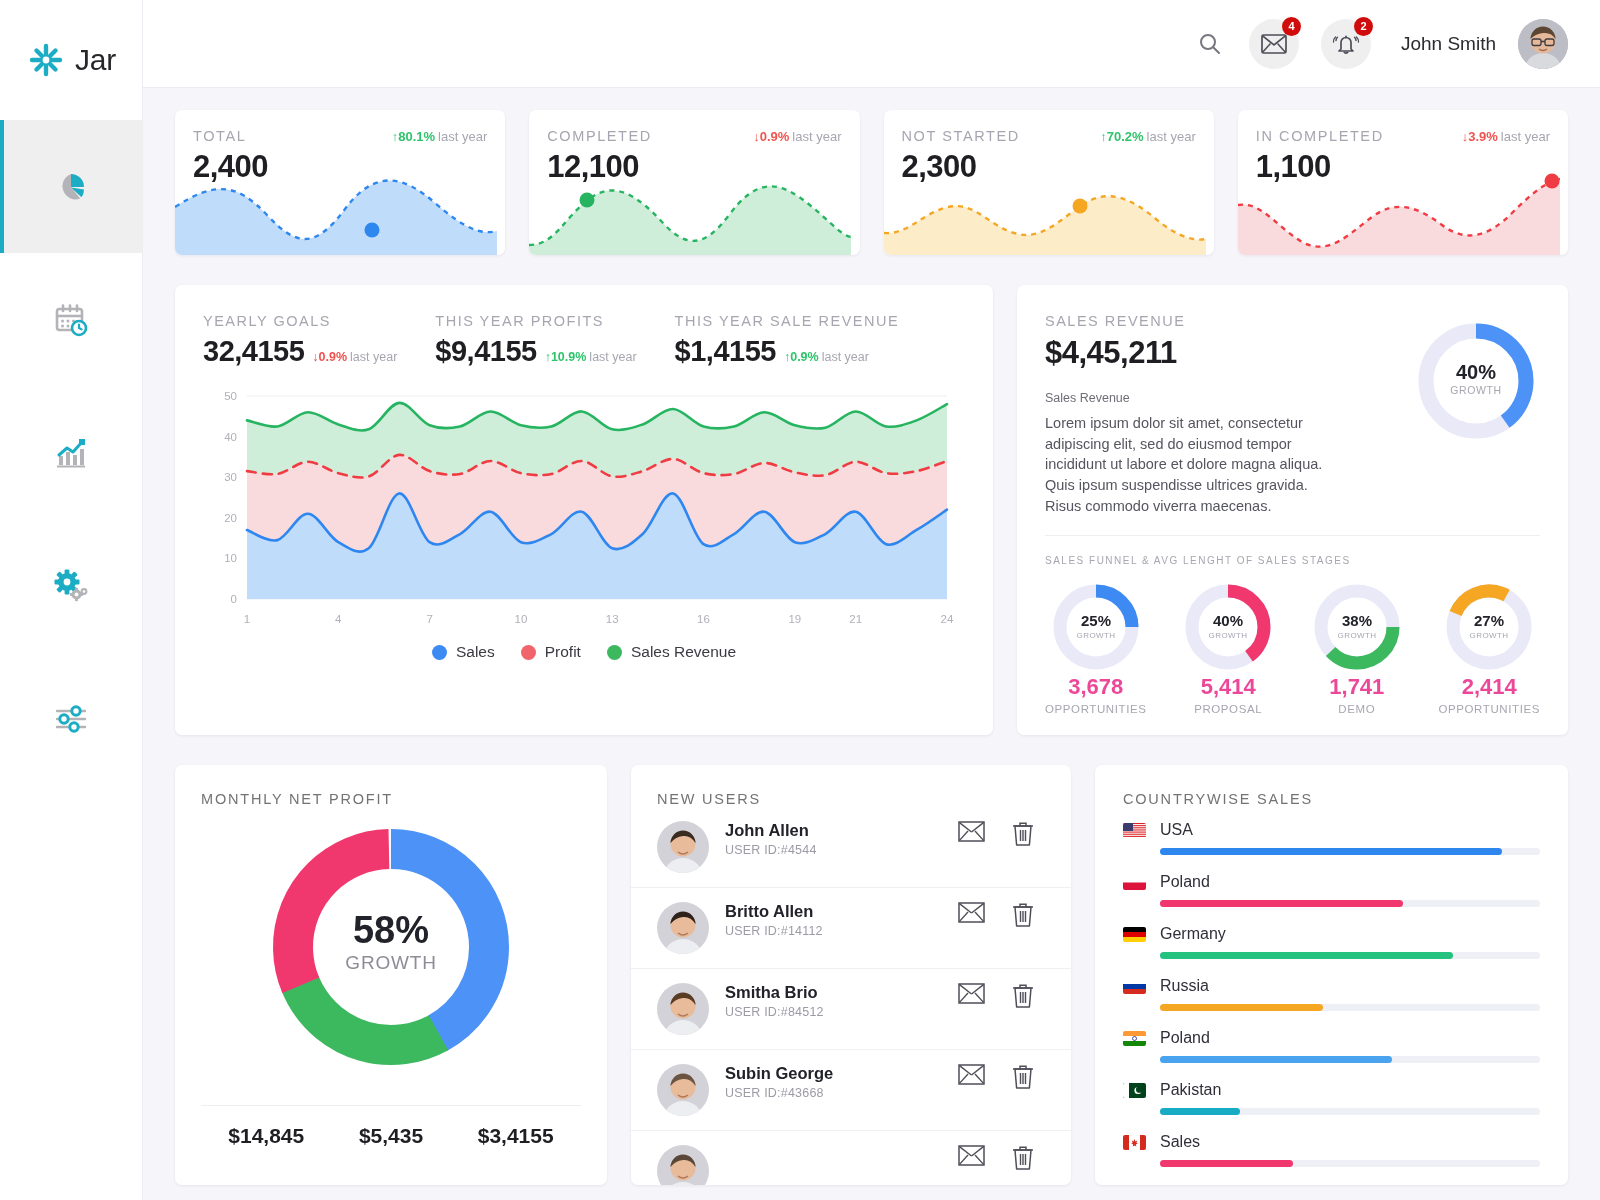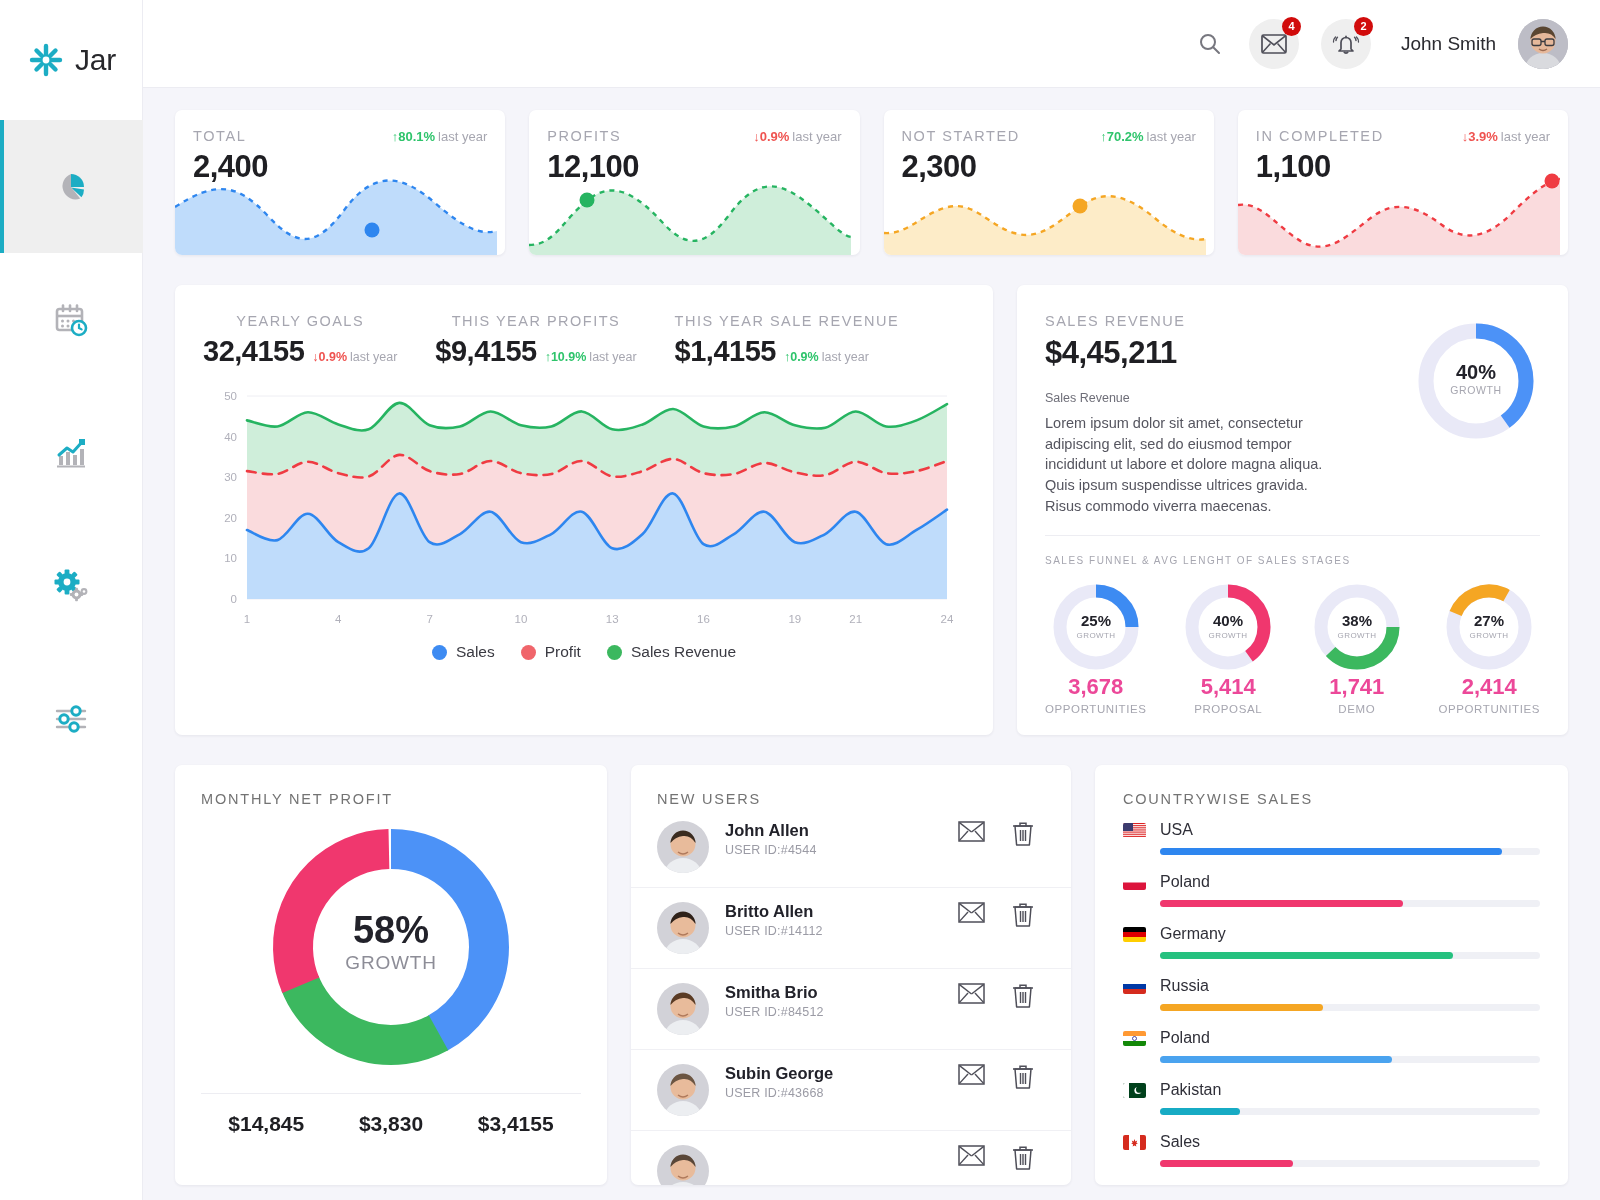--- a/index.html
+++ b/index.html
@@ -93,21 +93,21 @@
   .down { color: #ef5350; }
   .kpi-value { font-size: 31px; font-weight: 700; color: #1f1f23; margin-top: 5px; letter-spacing: -.5px; }
   .kpi-spark { position: absolute; left: 0; right: 0; bottom: 0; height: 82px; }
 
   
   .mid-row { display: flex; gap: 24px; margin-bottom: 30px; }
   .card {
     background: #fff; border-radius: 7px; box-shadow: 0 1px 3px rgba(30,30,60,.07);
   }
   .chart-card { flex: 0 0 818px; height: 450px; padding: 28px 28px 14px 28px; }
-  .stat-row { display: flex; gap: 0; text-align: center; }
+  .stat-row { display: flex; gap: 0; }
   .stat-block { flex: 0 0 auto; margin-right: 38px; }
   .stat-label { font-size: 14.5px; letter-spacing: 1.5px; color: #a6a6b0; font-weight: 500; }
   .stat-line { display: flex; align-items: baseline; gap: 8px; margin-top: 6px; }
   .stat-value { font-size: 29px; font-weight: 700; color: #1f1f23; letter-spacing: -.5px; }
   .stat-delta { font-size: 12.5px; }
   .stat-delta .last { color: #a6a6b0; margin-left: 3px; }
 
   .chart-area { margin-top: 18px; }
   .legend { display: flex; align-items: center; justify-content: center; gap: 26px; margin-top: 8px; }
   .legend-item { display: flex; align-items: center; gap: 9px; cursor: pointer; }
@@ -128,21 +128,21 @@
   .funnel-num { font-size: 22px; font-weight: 700; color: #ec4899; }
   .funnel-cap { font-size: 11.5px; letter-spacing: .6px; color: #a6a6b0; margin-top: 3px; }
 
   
   .bottom-row { display: flex; gap: 24px; }
   .profit-card { flex: 0 0 432px; height: 420px; padding: 26px 26px 0 26px; overflow: hidden; }
   .users-card { flex: 0 0 440px; height: 420px; padding: 26px 0 0 0; overflow: hidden; }
   .country-card { flex: 1; height: 420px; padding: 26px 28px 0 28px; overflow: hidden; }
   .sec-title { font-size: 14.5px; letter-spacing: 1.8px; color: #737373; font-weight: 500; }
   .profit-donut-wrap { display: flex; justify-content: center; align-items: flex-start; margin-top: 14px; }
-  .profit-foot { border-top: 1px solid #ededf2; margin-top: 20px; padding-top: 18px; display: flex; justify-content: space-around; }
+  .profit-foot { border-top: 1px solid #ededf2; margin-top: 32px; padding-top: 18px; display: flex; justify-content: space-around; }
   .profit-foot-val { font-size: 21px; font-weight: 700; color: #1f1f23; }
 
   .users-title { padding: 0 26px; }
   .user-row {
     display: flex; align-items: flex-start; gap: 16px;
     padding: 14px 26px; border-bottom: 1px solid #f0f0f4;
   }
   .user-av { width: 52px; height: 52px; border-radius: 50%; overflow: hidden; flex-shrink: 0; }
   .user-meta { flex: 1; }
   .user-name-r { font-size: 16.5px; font-weight: 700; color: #22222a; }
@@ -322,21 +322,21 @@
           <div class="kpi-value">2,400</div>
           <svg class="kpi-spark" viewBox="0 0 322 82" preserveAspectRatio="none">
             <path d="M0,34 C40,8 62,10 92,42 C122,74 140,76 170,36 C200,-4 228,2 260,30 C290,56 306,62 322,58 L322,82 L0,82 Z" fill="#bfdcfb"></path>
             <path d="M0,34 C40,8 62,10 92,42 C122,74 140,76 170,36 C200,-4 228,2 260,30 C290,56 306,62 322,58" fill="none" stroke="#2e86ef" stroke-width="2.4" stroke-dasharray="5 5"></path>
             <circle cx="197" cy="57" r="7.5" fill="#2e86ef"></circle>
           </svg>
         </div>
 
         <div class="kpi-card">
           <div class="kpi-head">
-            <span class="kpi-label">PROFITS</span>
+            <span class="kpi-label">COMPLETED</span>
             <span class="kpi-delta down">
               <span>↓</span><b>0.9%</b><span class="last">last year</span>
             </span>
           </div>
           <div class="kpi-value">12,100</div>
           <svg class="kpi-spark" viewBox="0 0 322 82" preserveAspectRatio="none">
             <path d="M0,72 C26,72 34,46 60,26 C86,6 110,24 134,50 C158,76 176,74 200,42 C224,10 244,6 270,24 C296,42 310,62 322,64 L322,82 L0,82 Z" fill="#cfeeda"></path>
             <path d="M0,72 C26,72 34,46 60,26 C86,6 110,24 134,50 C158,76 176,74 200,42 C224,10 244,6 270,24 C296,42 310,62 322,64" fill="none" stroke="#26b461" stroke-width="2.4" stroke-dasharray="5 5"></path>
             <circle cx="58" cy="27" r="7.5" fill="#26b461"></circle>
           </svg>
@@ -531,21 +531,21 @@
             <svg width="252" height="252" viewBox="0 0 252 252">
               <circle cx="126" cy="126" r="98" fill="none" stroke="#4c92f7" stroke-width="40" stroke-dasharray="258.6 357.1" transform="rotate(-90 126 126)"></circle>
               <circle cx="126" cy="126" r="98" fill="none" stroke="#3cb85f" stroke-width="40" stroke-dasharray="166.3 449.4" transform="rotate(61 126 126)"></circle>
               <circle cx="126" cy="126" r="98" fill="none" stroke="#f0376e" stroke-width="40" stroke-dasharray="190.9 424.8" transform="rotate(157 126 126)"></circle>
               <text x="126" y="122" text-anchor="middle" font-family="Liberation Sans, sans-serif" font-size="38" font-weight="700" fill="#22222a">58%</text>
               <text x="126" y="148" text-anchor="middle" font-family="Liberation Sans, sans-serif" font-size="19" fill="#8d8d97" letter-spacing="0.8">GROWTH</text>
             </svg>
           </div>
           <div class="profit-foot">
             <span class="profit-foot-val">$14,845</span>
-            <span class="profit-foot-val">$3,830</span>
+            <span class="profit-foot-val">$5,435</span>
             <span class="profit-foot-val">$3,4155</span>
           </div>
         </div>
 
         <div class="card users-card">
           <div class="sec-title users-title">NEW USERS</div>
           <div id="users-list">
               <div class="user-row">
                 <div class="user-av"><svg viewBox="0 0 52 52" width="52" height="52">
                     <rect width="52" height="52" fill="#d2d2d8"></rect>

